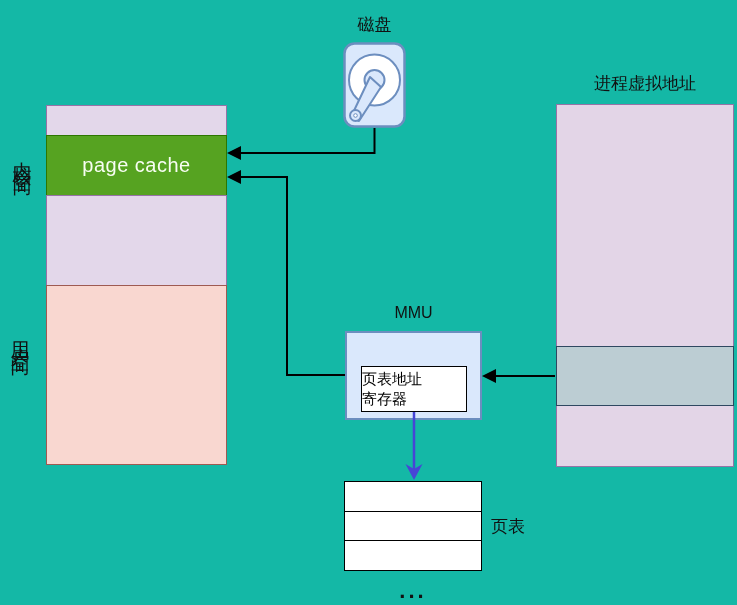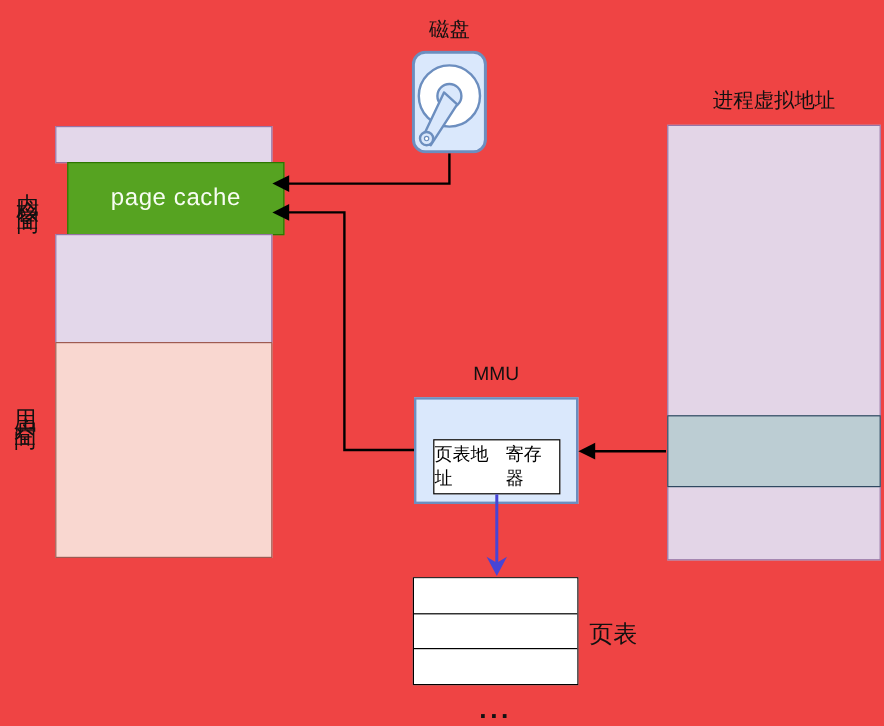--- a/index.html
+++ b/index.html
@@ -1,17 +1,17 @@
 <!DOCTYPE html>
 <html><head>
 <meta charset="utf-8">
 <style>
   html,body{margin:0;padding:0;background:#ffffff;}
   body{font-family:"Liberation Sans","DejaVu Sans",sans-serif;color:#000;}
-  #stage{position:relative;width:737px;height:605px;background:#ef4444;overflow:hidden;text-decoration:underline;}
+  #stage{position:relative;width:737px;height:605px;background:#14b8a6;overflow:hidden;text-decoration:underline;}
 
   .abs{position:absolute;}
 
   
   .title{font-size:17px;font-weight:500;text-align:center;color:#111;z-index:5;}
   .vlabel{
     writing-mode:vertical-rl;text-orientation:upright;
     font-size:19px;letter-spacing:5px;color:#111;z-index:5;line-height:1;
   }
 
@@ -22,29 +22,29 @@
   .seg-pink{background:#f9d7d0;border:1.5px solid #9e5a52;}
   .page-cache-text{color:#f7fdf2;font-size:20px;letter-spacing:0.5px;}
 
   
   .virt-rect{left:556px;top:104px;width:178px;height:363px;background:#e3d5e7;border:1.5px solid #9673a6;box-sizing:border-box;z-index:2;}
   .virt-band{left:556px;top:346px;width:178px;height:60px;background:#bccdd3;border:1.5px solid #2f4861;box-sizing:border-box;z-index:3;}
 
   
   .mmu-box{left:345px;top:331px;width:137px;height:89px;background:#dae8fc;border:2px solid #6c8ebf;box-sizing:border-box;z-index:2;}
   .reg-box{left:361px;top:366px;width:106px;height:46px;background:#ffffff;border:1.5px solid #000;box-sizing:border-box;
-           display:flex;flex-direction:row;align-items:center;justify-content:center;z-index:3;}
+           display:flex;flex-direction:column;justify-content:center;z-index:3;}
   .reg-box span{font-size:15px;line-height:20px;color:#000;}
 
   
   .ptable{left:344px;top:481px;width:138px;height:90px;z-index:2;box-sizing:border-box;
           display:flex;flex-direction:column;border:1.5px solid #000;background:#fff;}
   .ptable .row{flex:1;box-sizing:border-box;background:#fff;}
   .ptable .row + .row{border-top:1.5px solid #000;}
-  .ptable-label{font-size:20px;color:#111;z-index:5;}
+  .ptable-label{font-size:17px;color:#111;z-index:5;}
   .ellipsis{font-size:22px;font-weight:bold;letter-spacing:3px;text-align:center;color:#111;z-index:5;}
 
   
   #wires{position:absolute;left:0;top:0;width:737px;height:605px;z-index:4;pointer-events:none;}
 
   
   .disk-wrap{left:343px;top:42px;width:63px;height:86px;z-index:2;}
 </style>
 </head>
 <body>
@@ -66,21 +66,21 @@
       <polygon points="8,75 16,79 38,45 27,35" fill="#dae8fc" stroke="#6c8ebf" stroke-width="2" stroke-linejoin="round"></polygon>
       <circle cx="12.5" cy="73.5" r="5.5" fill="#dae8fc" stroke="#6c8ebf" stroke-width="2"></circle>
       <circle cx="12.5" cy="73.5" r="1.8" fill="#ffffff" stroke="#6c8ebf" stroke-width="1"></circle>
     </svg>
   </div>
 
   <div class="abs vlabel" style="left:13px;top:146px;">内核空间</div>
   <div class="abs vlabel" style="left:11px;top:326px;">用户空间</div>
 
   <div class="seg seg-purple" style="top:105px;height:31px;"></div>
-  <div class="seg seg-green" style="top:135px;height:61px;margin-left:10px;">
+  <div class="seg seg-green" style="top:135px;height:61px;">
     <span class="page-cache-text">page cache</span>
   </div>
   <div class="seg seg-purple" style="top:195px;height:91px;"></div>
   <div class="seg seg-pink" style="top:285px;height:180px;"></div>
 
   <div class="abs virt-rect"></div>
   <div class="abs virt-band"></div>
 
   <div class="abs mmu-box"></div>
   <div class="abs reg-box">

